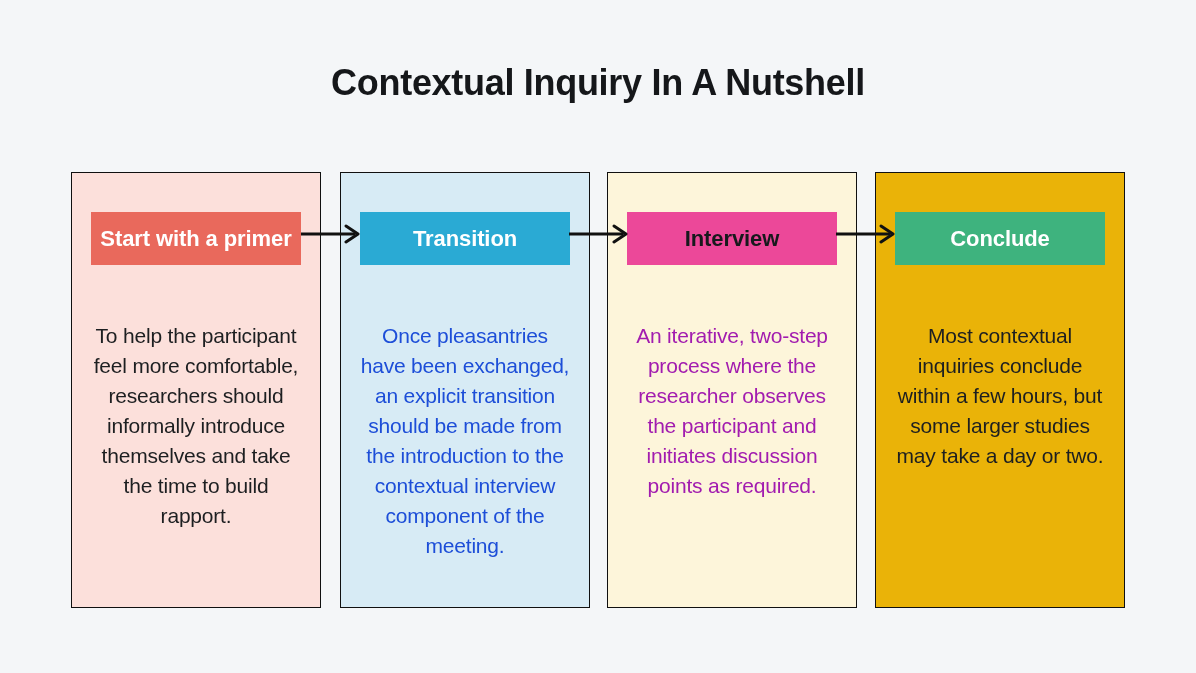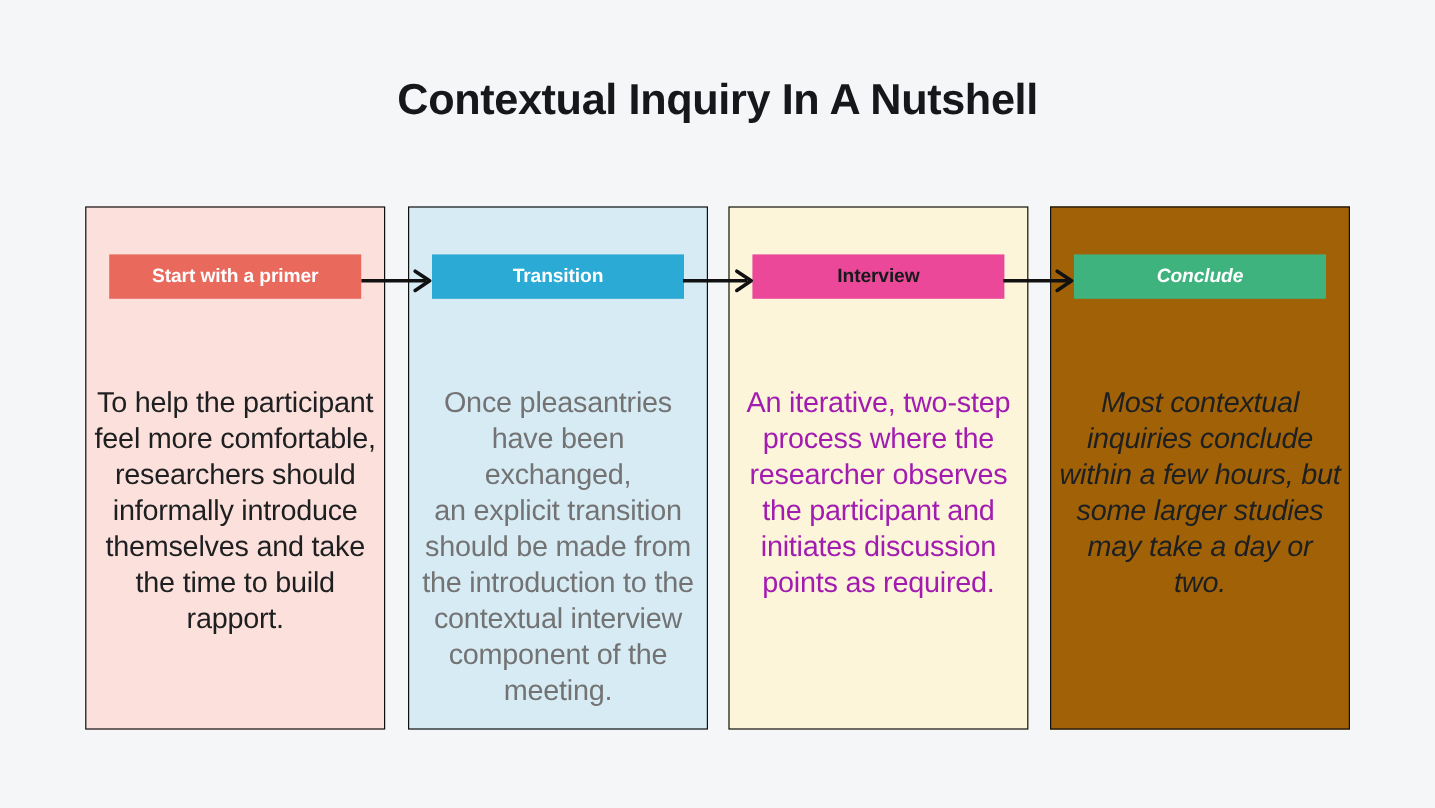--- a/index.html
+++ b/index.html
@@ -31,36 +31,36 @@
     width: 250px;
     height: 436px;
     border: 1.5px solid #101010;
     box-sizing: border-box;
   }
   .card-header {
     position: absolute;
     top: 39px;
     left: 19px;
     right: 19px;
-    height: 37px;
+    height: 53px;
     display: flex;
     align-items: center;
     justify-content: center;
-    font-size: 16px;
+    font-size: 22px;
     font-weight: 700;
     letter-spacing: -0.1px;
   }
   .card-body {
     position: absolute;
     top: 148px;
     left: 6px;
     right: 6px;
     margin: 0;
     text-align: center;
-    font-size: 24px;
+    font-size: 21px;
     line-height: 30px;
     letter-spacing: -0.2px;
     white-space: pre-line;
   }
   .arrow {
     position: absolute;
     top: 222px;
     width: 59px;
     height: 24px;
     z-index: 2;
@@ -84,21 +84,21 @@
 informally introduce
 themselves and take
 the time to build
 rapport.</p>
   </section>
 
   <section class="card" style="left: 340px; background: rgb(215, 235, 245);">
     <div class="card-header" style="background: rgb(42, 170, 212); color: rgb(255, 255, 255);">
       <span>Transition</span>
     </div>
-    <p class="card-body" style="color: #737373;">Once pleasantries
+    <p class="card-body" style="color: #1d4ed8;">Once pleasantries
 have been exchanged,
 an explicit transition
 should be made from
 the introduction to the
 contextual interview
 component of the
 meeting.</p>
   </section>
 
   <section class="card" style="left: 607px; background: rgb(253, 245, 218);">
@@ -106,21 +106,21 @@
       <span>Interview</span>
     </div>
     <p class="card-body" style="color: #a21caf;">An iterative, two-step
 process where the
 researcher observes
 the participant and
 initiates discussion
 points as required.</p>
   </section>
 
-  <section class="card" style="left: 875px; background: #a16207; font-style: italic;">
+  <section class="card" style="left: 875px; background: #eab308;">
     <div class="card-header" style="background: rgb(62, 179, 126); color: rgb(255, 255, 255);">
       <span>Conclude</span>
     </div>
     <p class="card-body" style="color: rgb(29, 31, 33);">Most contextual
 inquiries conclude
 within a few hours, but
 some larger studies
 may take a day or two.</p>
   </section>
 

